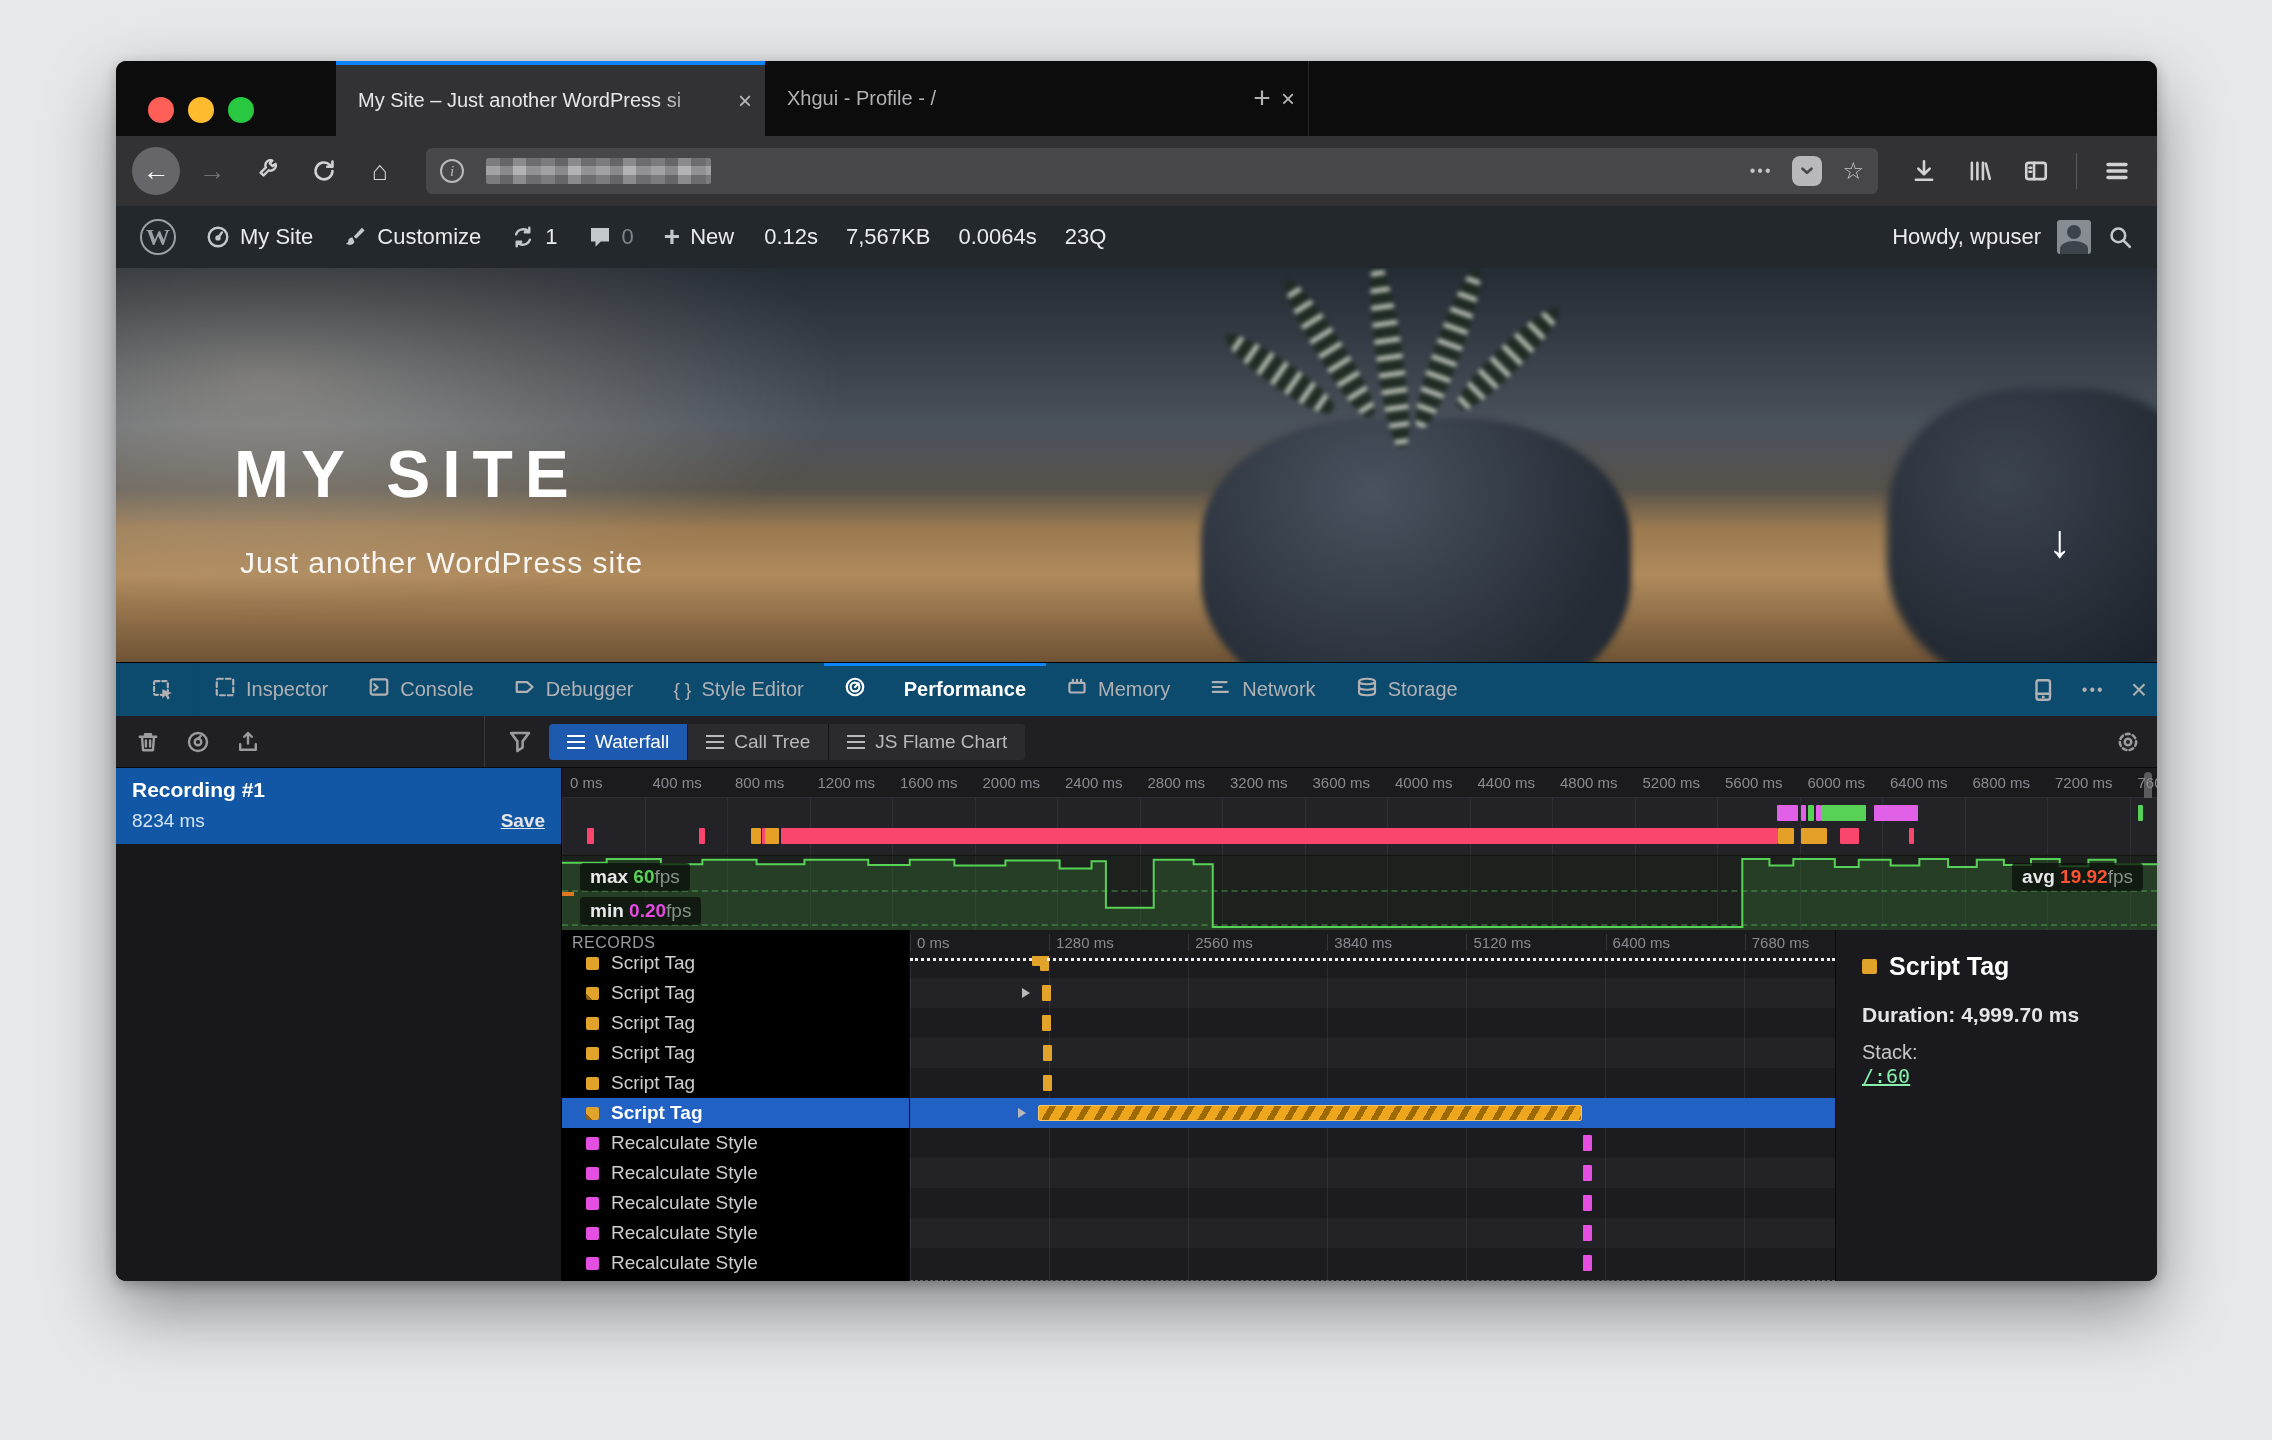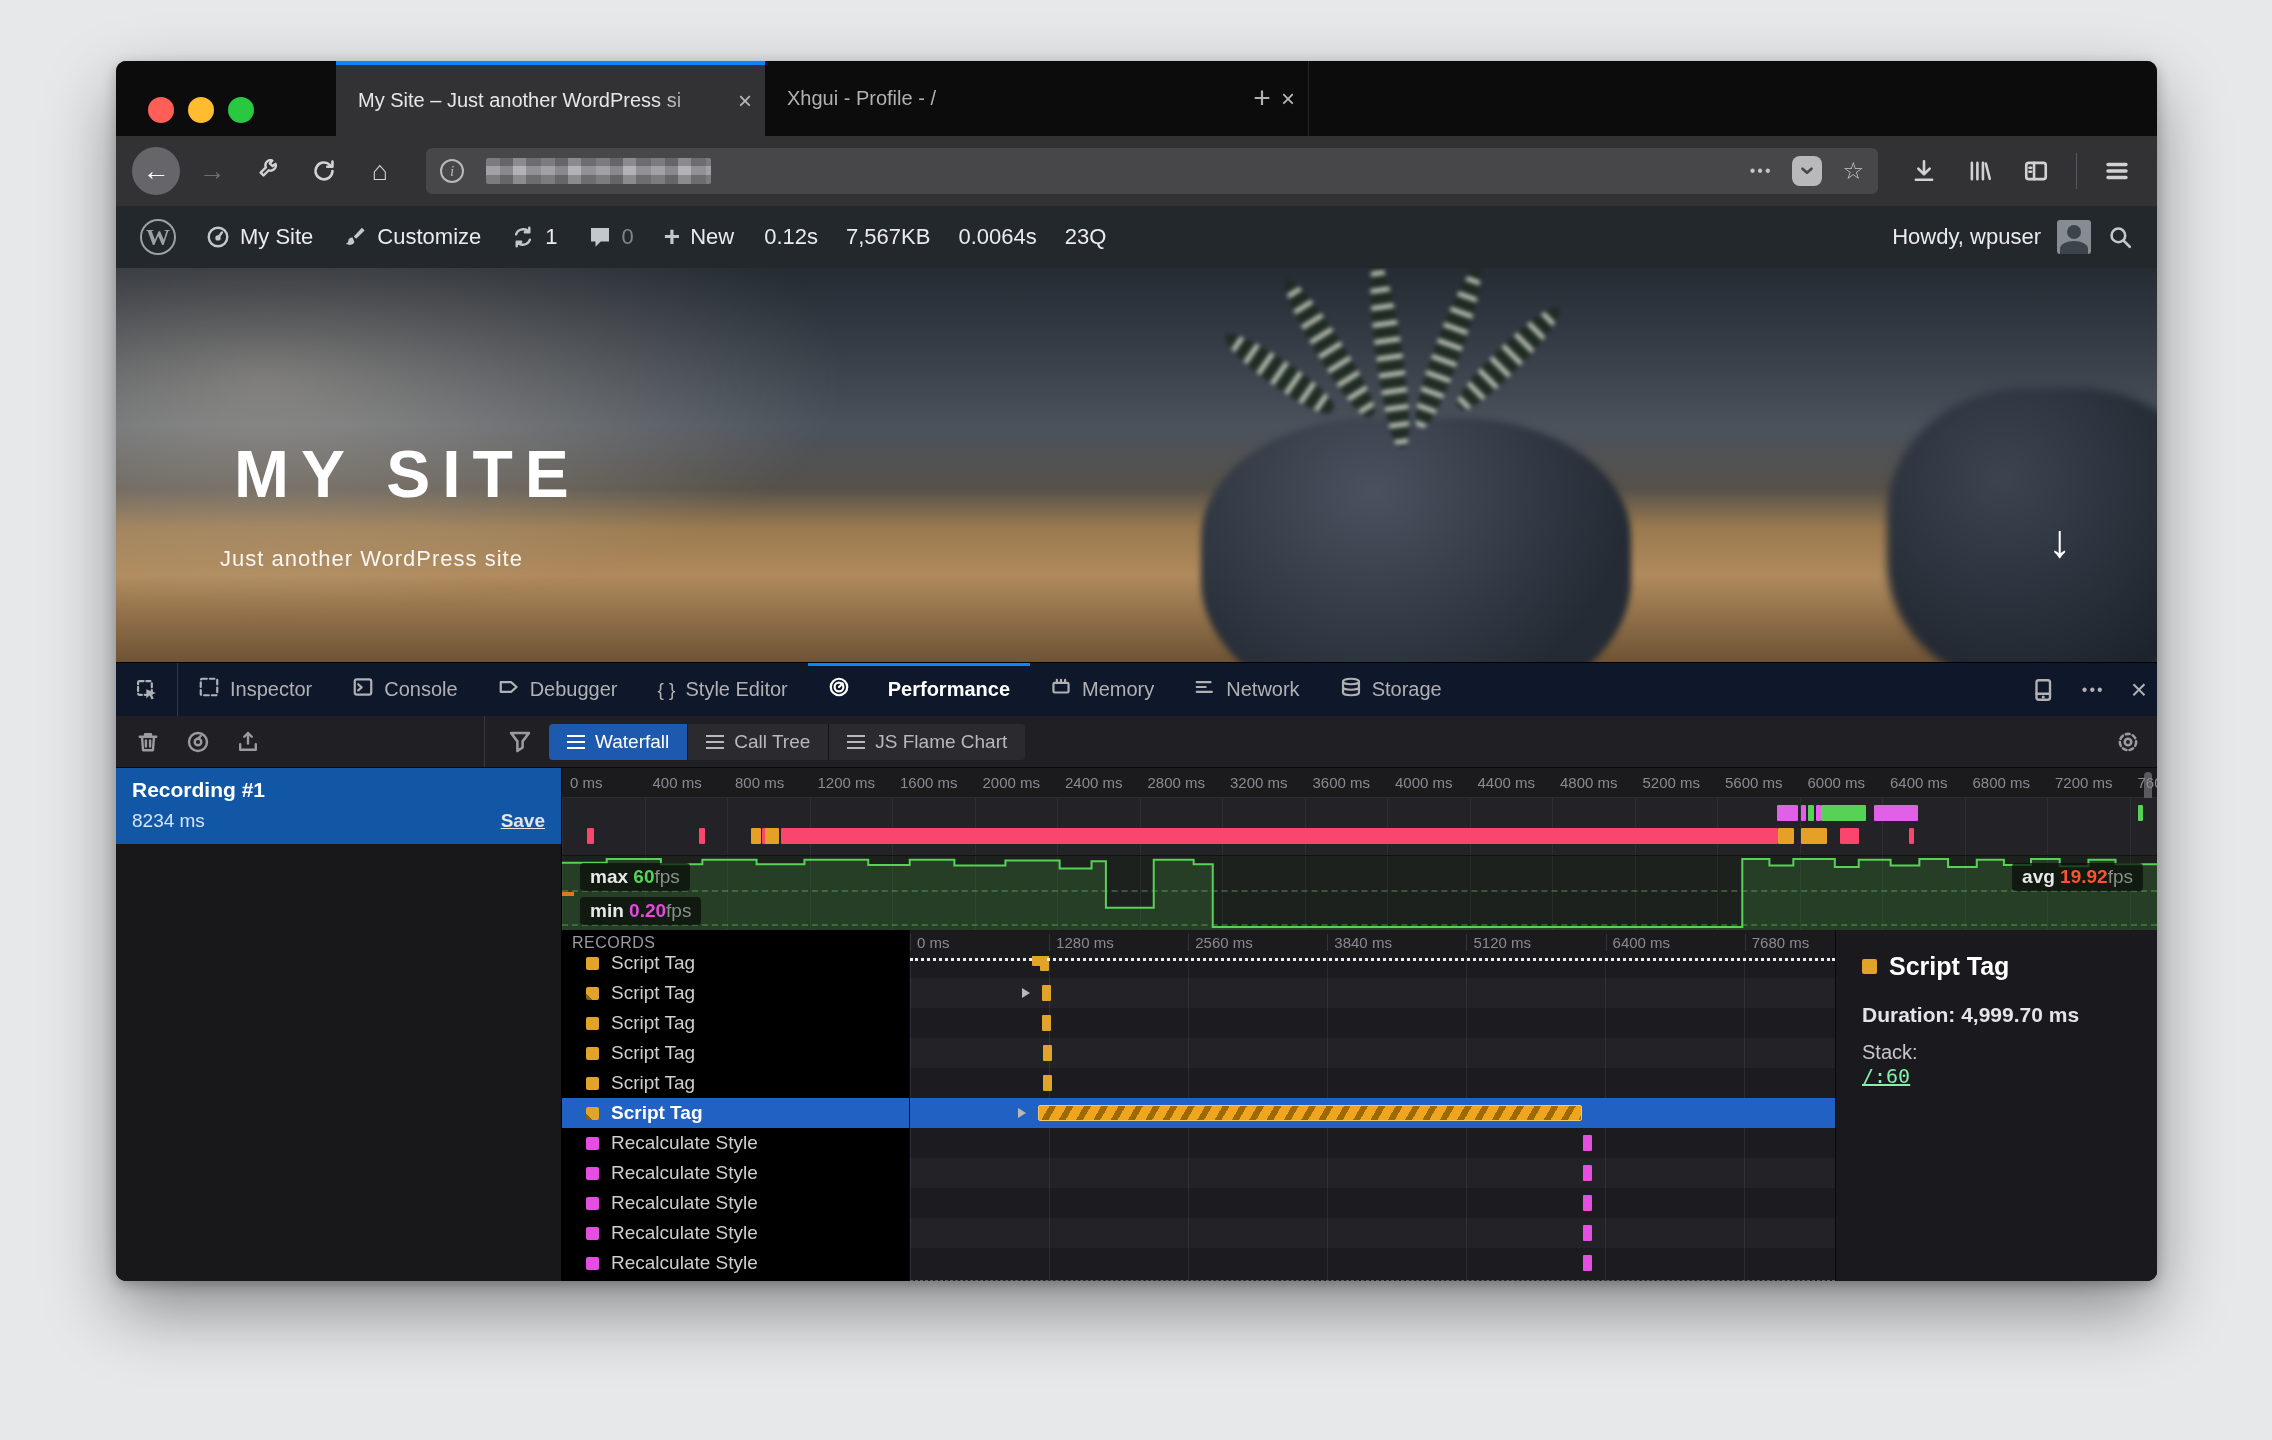--- a/index.html
+++ b/index.html
@@ -55,25 +55,25 @@
   .haze { position:absolute; left:-120px; top:-60px; width:900px; height:420px;
     background:radial-gradient(ellipse at 30% 40%, rgba(210,200,185,.55), rgba(210,200,185,0) 65%); filter:blur(10px); }
   .pot-main { position:absolute; left:1085px; top:150px; width:430px; height:300px; border-radius:40% 40% 46% 46%;
     background:radial-gradient(ellipse at 40% 25%, #49525e, #242b35 70%); filter:blur(3px); }
   .pot-right { position:absolute; right:-60px; top:120px; width:330px; height:300px; border-radius:42%;
     background:radial-gradient(ellipse at 35% 30%, #3c4450, #1d242d 75%); filter:blur(4px); }
   .leaf { position:absolute; width:26px; height:190px; border-radius:50% 50% 40% 40%; filter:blur(2px);
     background:repeating-linear-gradient(180deg,#1d2a20 0 12px,#c7cfc2 12px 17px); opacity:.9; }
   .hero-shade-top { position:absolute; inset:0; background:linear-gradient(180deg, rgba(10,14,20,.45), rgba(10,14,20,0) 40%); }
   .hero-title { position:absolute; left:118px; top:168px; color:#fff; font-size:66px; font-weight:800; letter-spacing:12px; }
-  .hero-sub { position:absolute; left:104px; top:278px; color:rgba(255,255,255,.92); font-size:22px; font-weight:300; letter-spacing:1px; }
+  .hero-sub { position:absolute; left:124px; top:278px; color:rgba(255,255,255,.92); font-size:30px; font-weight:300; letter-spacing:1px; }
   .hero-arrow { position:absolute; right:86px; top:246px; color:#fff; font-size:46px; font-weight:300; }
 
   
-  .dtbar { height:54px; background:#0f172a; display:flex; align-items:stretch; color:#b1b1b3; font-size:20px; position:relative; border-top:1px solid #000; }
+  .dtbar { height:54px; background:#0c4a6e; display:flex; align-items:stretch; color:#b1b1b3; font-size:20px; position:relative; border-top:1px solid #000;padding-left:16px; }
   .dt-pick { width:62px; display:flex; align-items:center; justify-content:center; border-right:1px solid #38383d; }
   .dt-tab { display:flex; align-items:center; gap:10px; padding:0 20px; position:relative; white-space:nowrap; }
   .dt-tab.active { color:#fff; }
   .dt-tab.active::before { content:""; position:absolute; left:0; right:0; top:0; height:3px; background:#0a84ff; }
   .dt-right { position:absolute; right:10px; top:0; bottom:0; display:flex; align-items:center; gap:26px; color:#b1b1b3; }
   .dt-close { font-size:28px; }
 
   
   .perfbar { height:52px; background:#202024; border-bottom:1px solid #0a0a0b; display:flex; align-items:center; position:relative; color:#9a9aa0; }
   .pt-left { width:369px; display:flex; align-items:center; gap:26px; padding-left:20px; border-right:1px solid #38383d; height:100%; }

